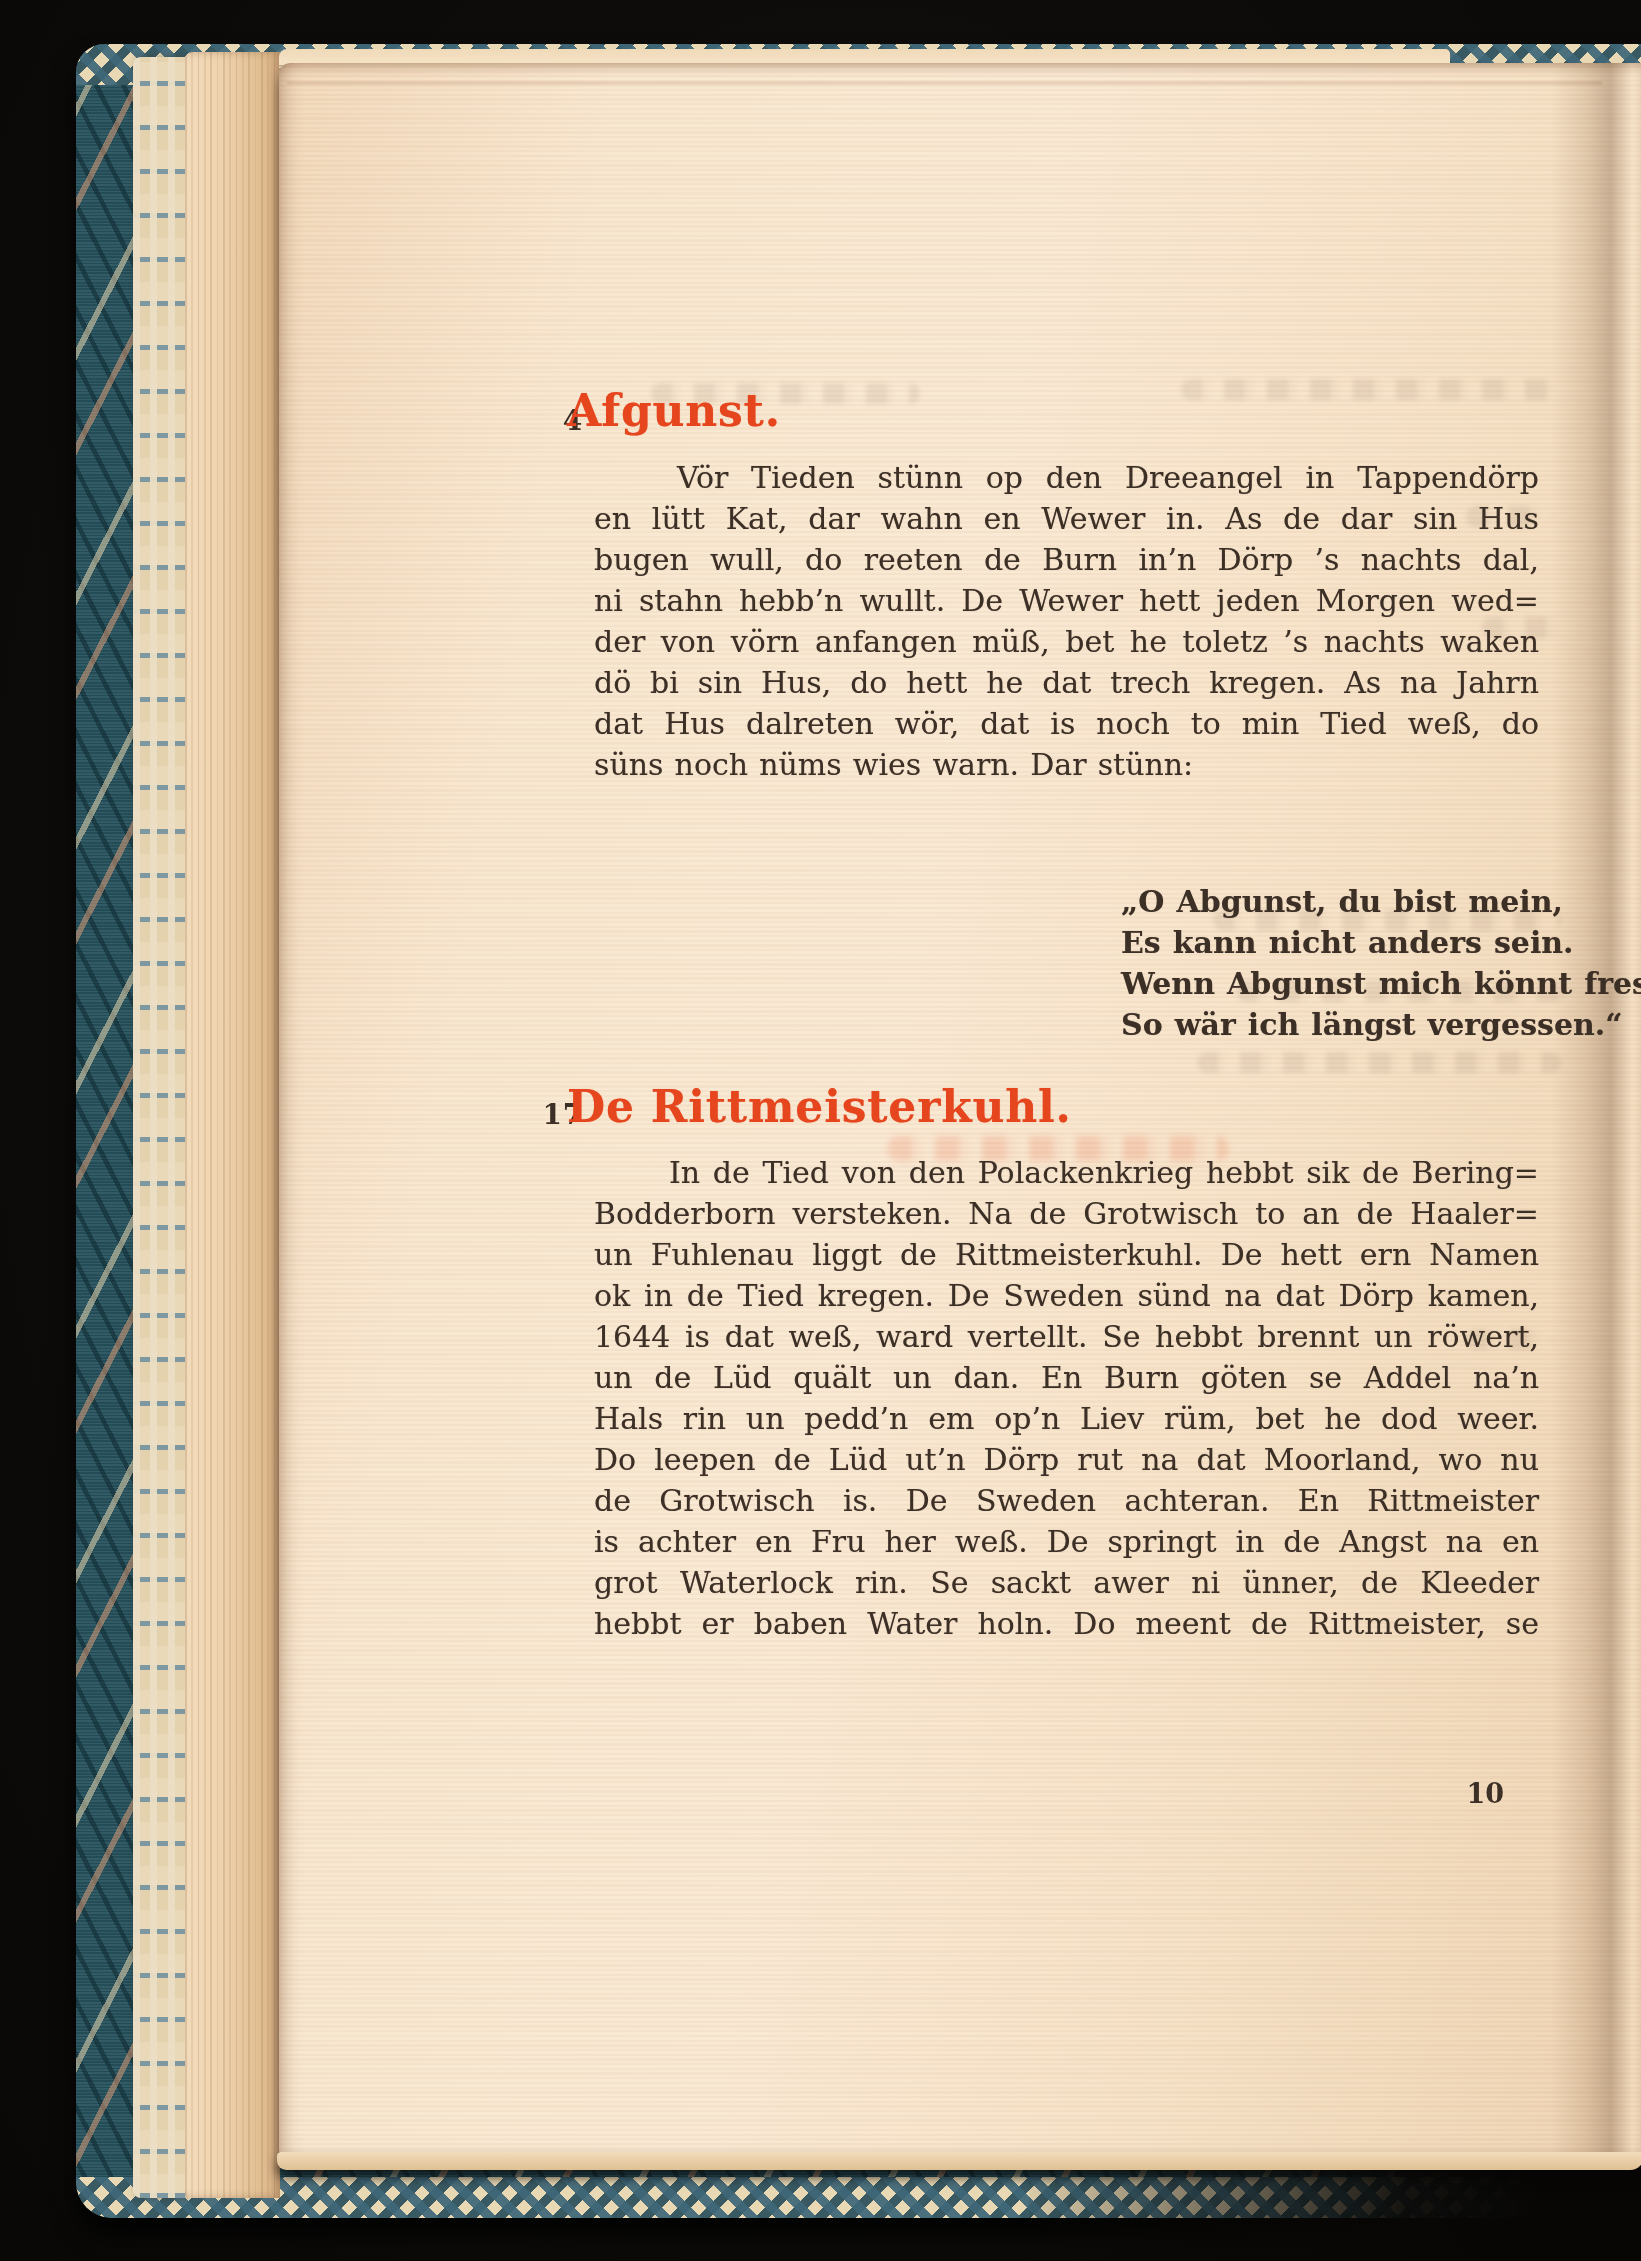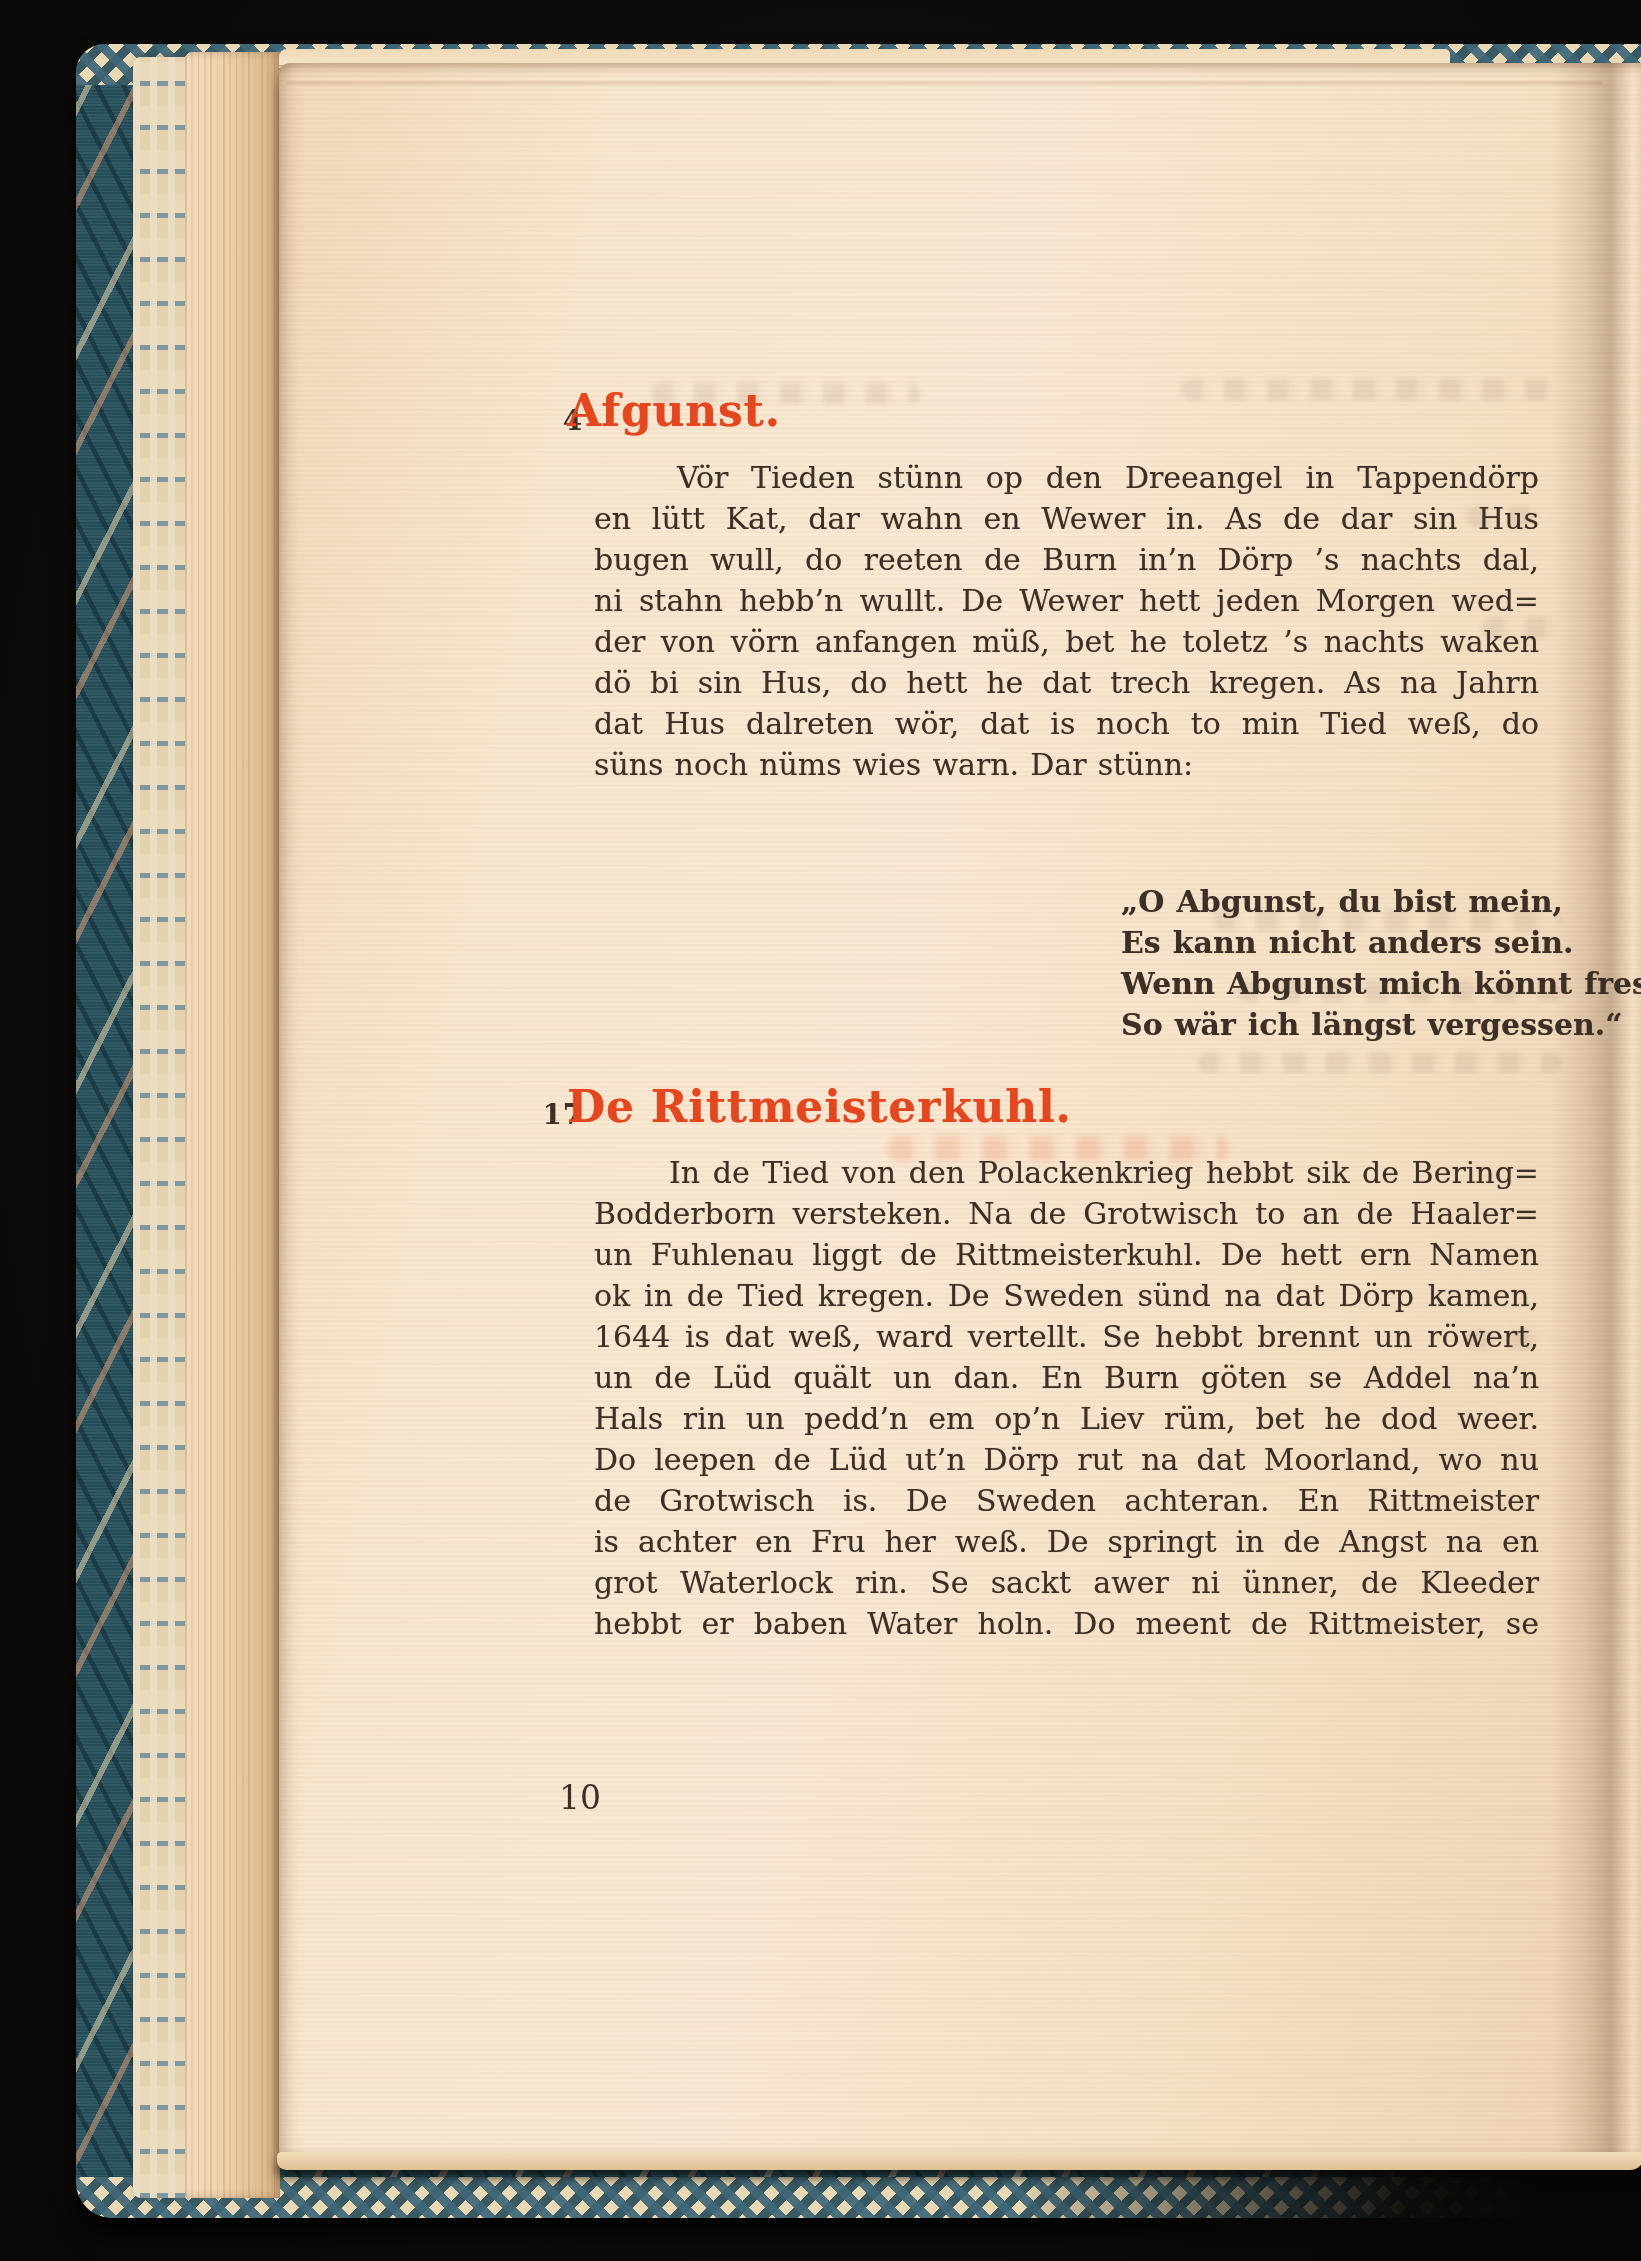--- a/index.html
+++ b/index.html
@@ -122,21 +122,21 @@
 
   .para{font-size:30px;font-weight:normal;line-height:41px;word-spacing:1.6px;
         text-shadow:0 0 0.8px rgba(61,46,35,.35);}
   .line{text-align:justify;text-align-last:justify;white-space:nowrap;}
   .para1 .line:first-child{text-indent:83px;}
   .para2 .line:first-child{text-indent:75px;}
   .para1 .line:last-child{text-align-last:left;}
   .poem{font-size:30px;font-weight:bold;line-height:41px;word-spacing:1.6px;
         text-shadow:0 0 0.8px rgba(61,46,35,.35);}
   .poem .line{text-align:left;text-align-last:auto;white-space:nowrap;}
-  .folio{font-size:33px;font-weight:normal;text-align:left;transform:translateX(-35px);}
+  .folio{font-size:27px;font-weight:bold;text-align:right;transform:translateX(-35px);}
 
   
   .sec-head.sec1{top:322px;}
   .para1{top:394px;}
   .poem{top:818px;left:842px;width:554px;}
   .sec-head.sec2{top:1018px;}
   .para2{top:1089px;}
   .folio{top:1715px;}
   .textcol{position:absolute;}
 </style>

